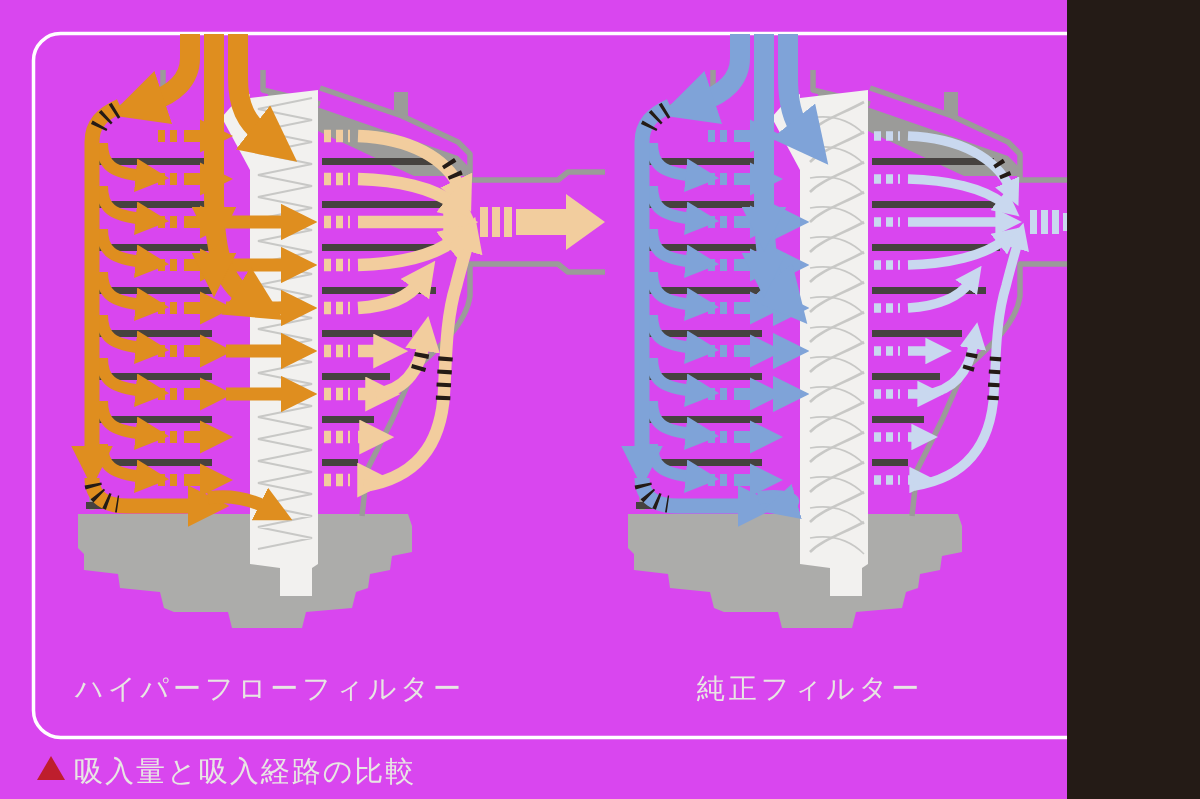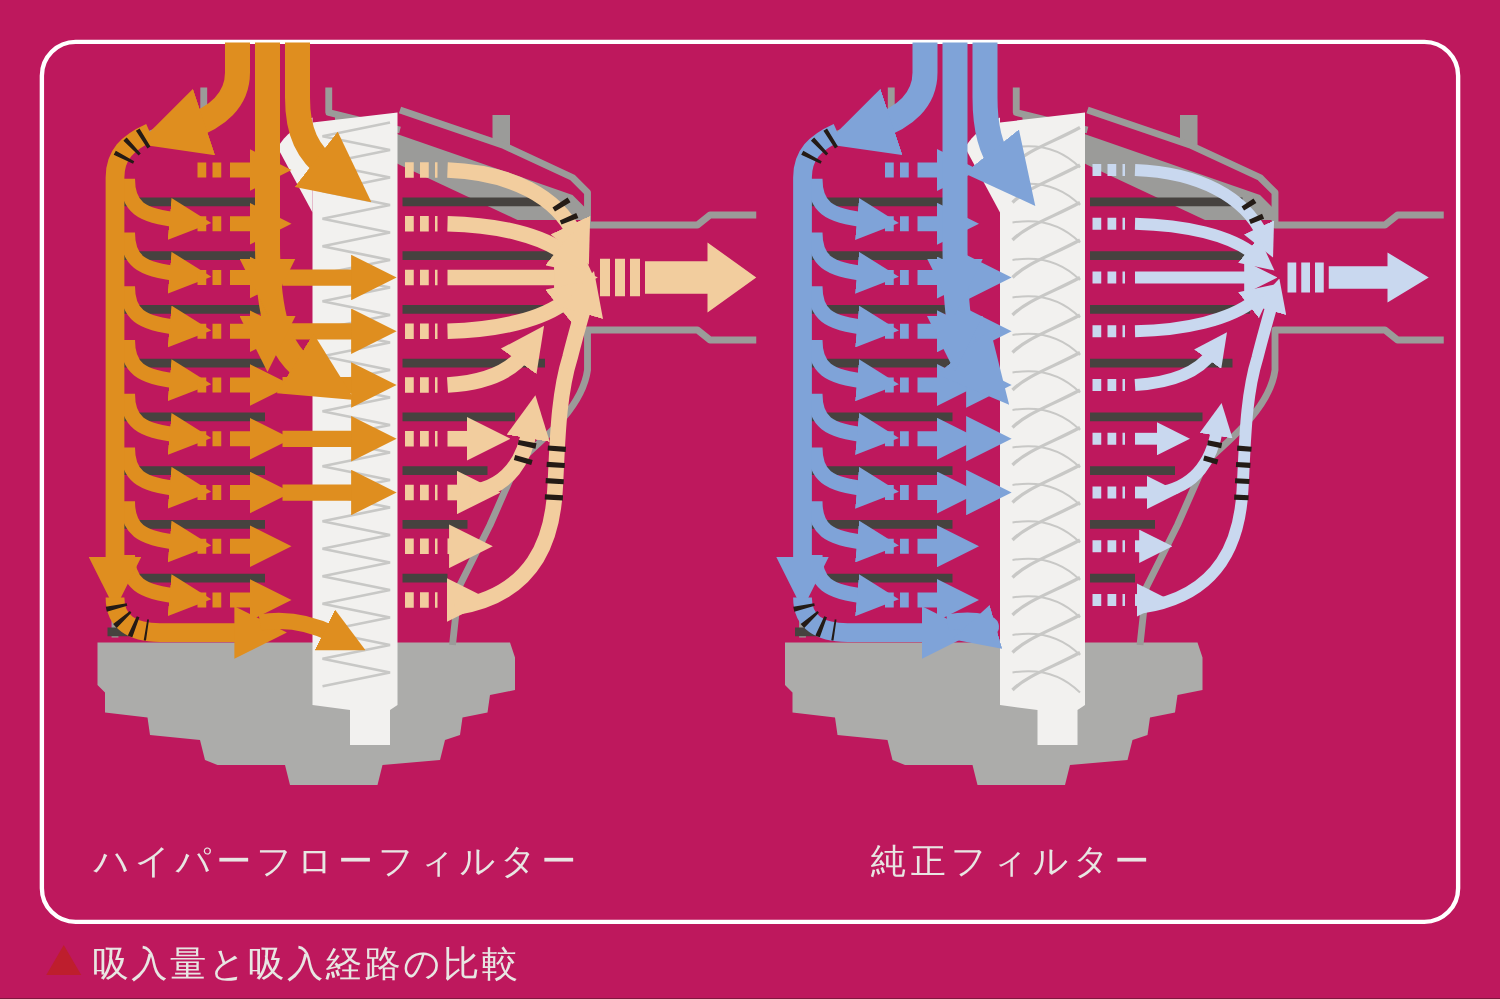--- a/index.html
+++ b/index.html
@@ -1,16 +1,16 @@
 <!DOCTYPE html>
 <html><head>
 <meta charset="utf-8">
 <style>
   html,body{margin:0;padding:0;background:#241B16;}
-  .stage{position:relative;width:1200px;height:799px;background:#be185d;overflow:hidden;
+  .stage{position:relative;width:1067px;height:799px;background:#d946ef;overflow:hidden;
          font-family:"Liberation Sans","DejaVu Sans",sans-serif;}
   svg{display:block}
   text{font-family:"Liberation Sans","DejaVu Sans",sans-serif;}
   .panel-label{font-size:28px;letter-spacing:4px;fill:#E8E6E3;font-weight:500;}
   .caption-label{font-size:29px;letter-spacing:2px;fill:#E8E6E3;font-weight:500;}
 </style>
 </head>
 <body>
 
 <div class="stage">

